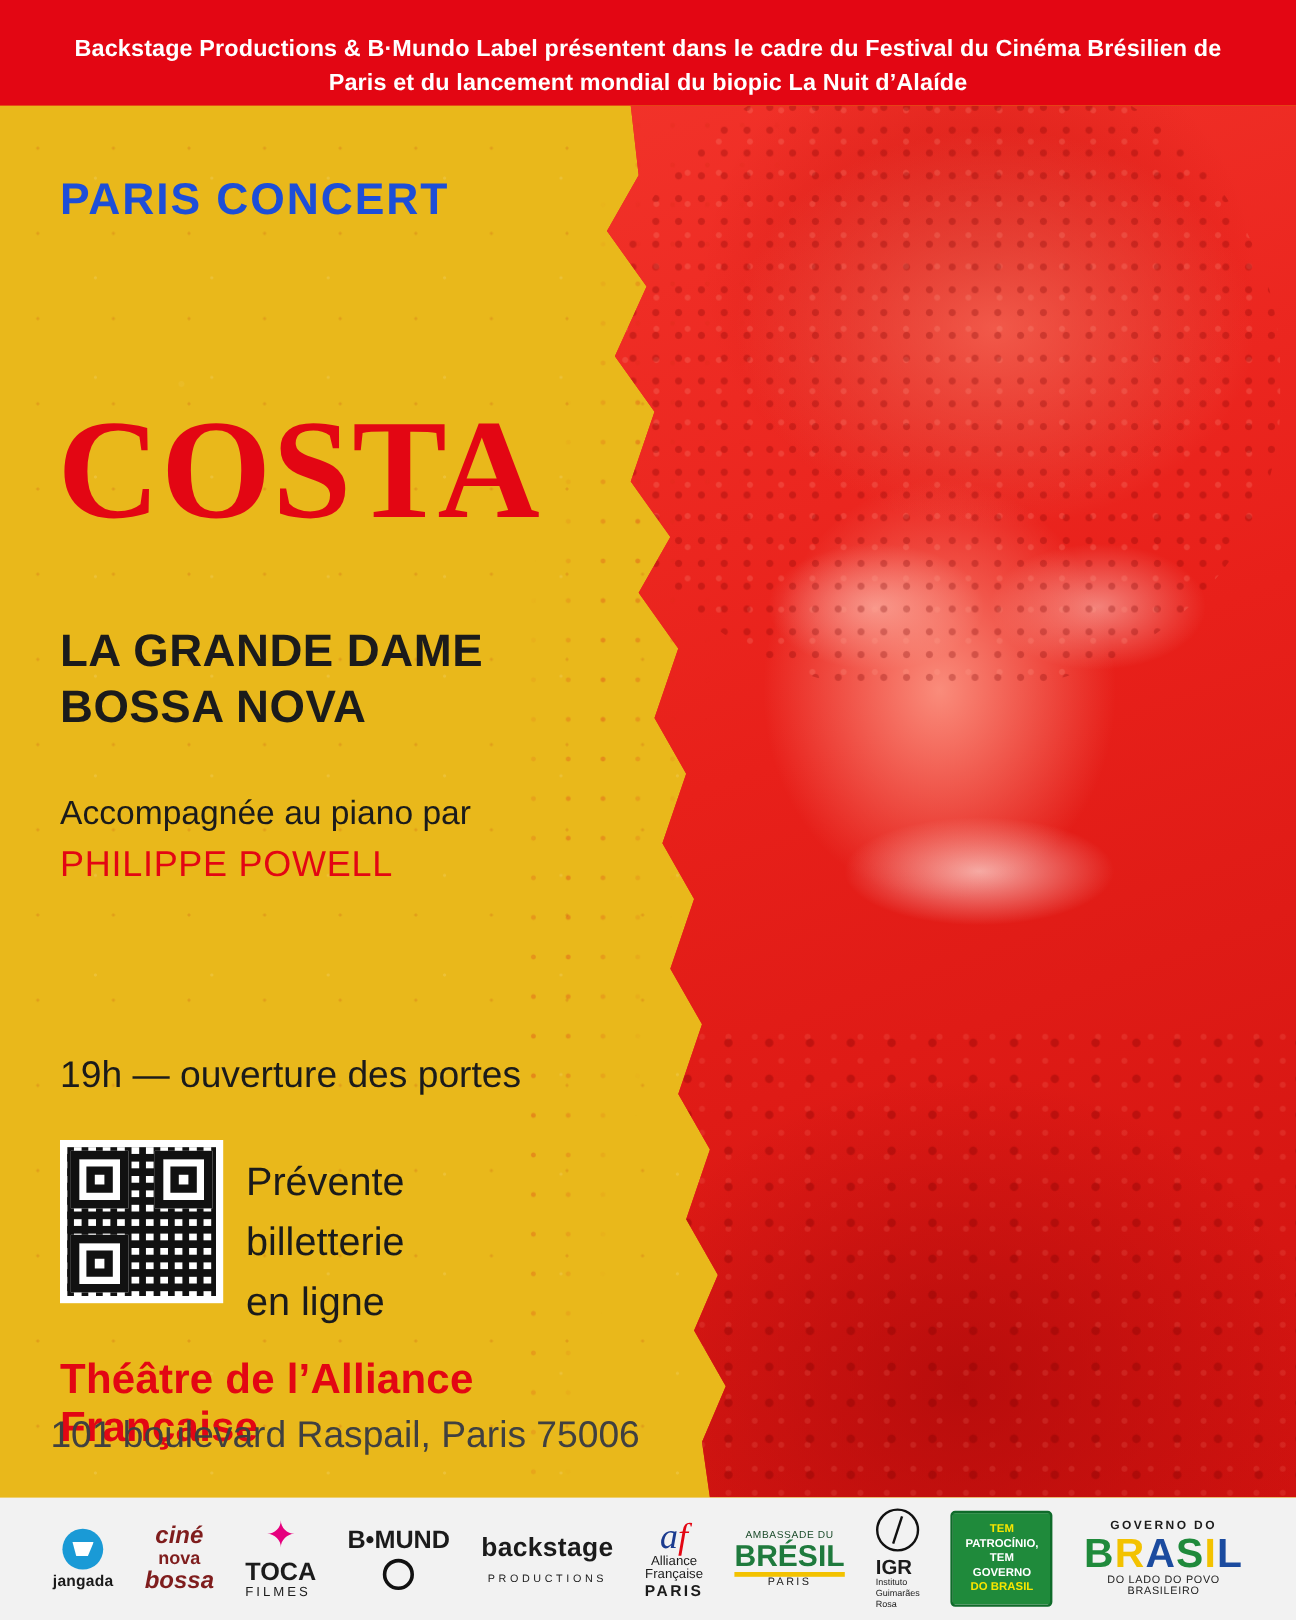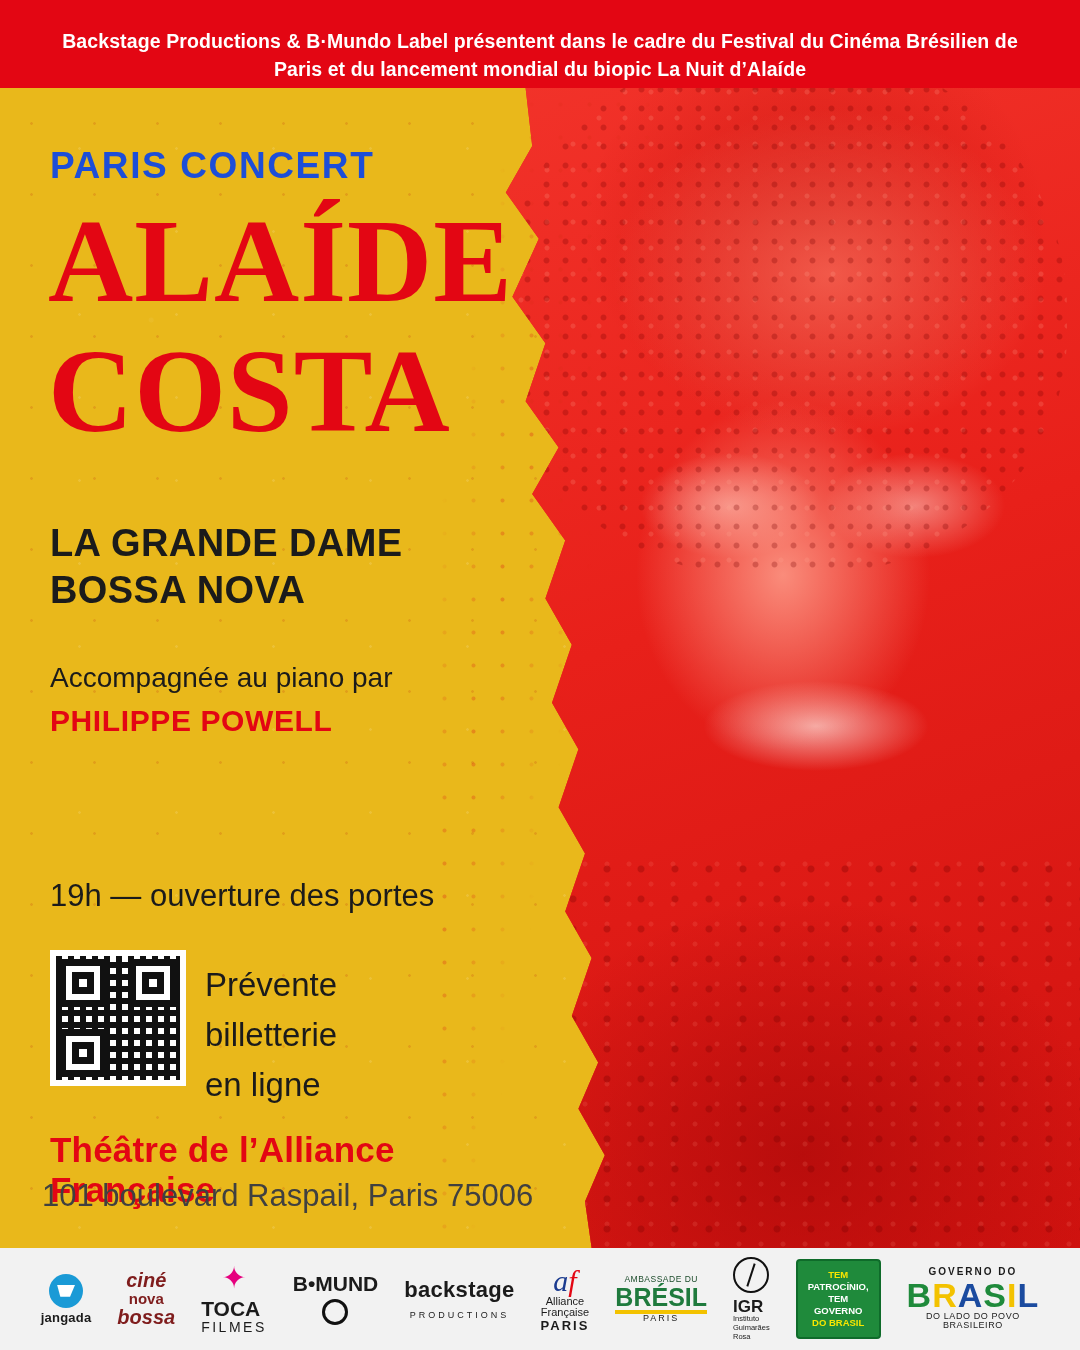--- a/index.html
+++ b/index.html
@@ -189,21 +189,21 @@
     position: absolute;
     top: 570px;
     left: 50px;
     font-size: 28px;
     color: #1b1b1b;
     line-height: 1.45;
   }
   .accomp .pianist {
     display: block;
     color: #e30613;
-    font-weight: bold;
+    font-weight: normal;
     font-size: 30px;
     letter-spacing: .6px;
   }
   .date {
     position: absolute;
     top: 735px;
     left: 50px;
     font-size: 39px;
     font-weight: bold;
     color: #e30613;
@@ -321,21 +321,21 @@
 
   .logo-cinenova { color: #7f1d1d; text-align: left; }
   .logo-cinenova .l1 { font-size: 20px; font-weight: bold; font-style: italic; }
   .logo-cinenova .l2 { font-size: 15px; font-weight: bold; }
   .logo-cinenova .l3 { font-size: 20px; font-weight: bold; font-style: italic; }
 
   .logo-toca { display: flex; align-items: center; gap: 5px; }
   .toca-star { color: #e6007e; font-size: 30px; line-height: 1; }
   .toca-txt { text-align: left; }
   .toca-txt .t1 { font-size: 21px; font-weight: bold; color: #1b1b1b; }
-  .toca-txt .t2 { font-size: 14px; letter-spacing: 2.5px; color: #1b1b1b; }
+  .toca-txt .t2 { font-size: 11px; letter-spacing: 2.5px; color: #1b1b1b; }
 
   .logo-bmundo { display: flex; align-items: center; gap: 4px; font-size: 21px; font-weight: bold; }
   .bm-o { width: 20px; height: 20px; border: 3px solid #111; border-radius: 50%; display:inline-block; }
 
   .logo-backstage { text-align: center; gap: 10px; }
   .logo-backstage .b1 { font-size: 22px; font-weight: bold; letter-spacing: .3px; }
   .logo-backstage .b2 { font-size: 9px; letter-spacing: 3px; }
 
   .logo-af { text-align: center; }
   .af-mark {
@@ -416,21 +416,20 @@
     <div class="photo-art">
       <div class="hair-texture"></div>
       <div class="dress-texture"></div>
     </div>
   </div>
   <div class="torn-speckle"></div>
 
   <div class="content">
     <div class="kicker">PARIS CONCERT</div>
 
-    <div class="artist artist-1">ALAÍDE</div>
     <div class="artist artist-2">COSTA</div>
 
     <div class="tagline">
       <div>LA GRANDE DAME</div>
       <div>BOSSA NOVA</div>
     </div>
 
     <div class="accomp">
       <span>Accompagnée au piano par</span>
       <span class="pianist">PHILIPPE POWELL</span>

